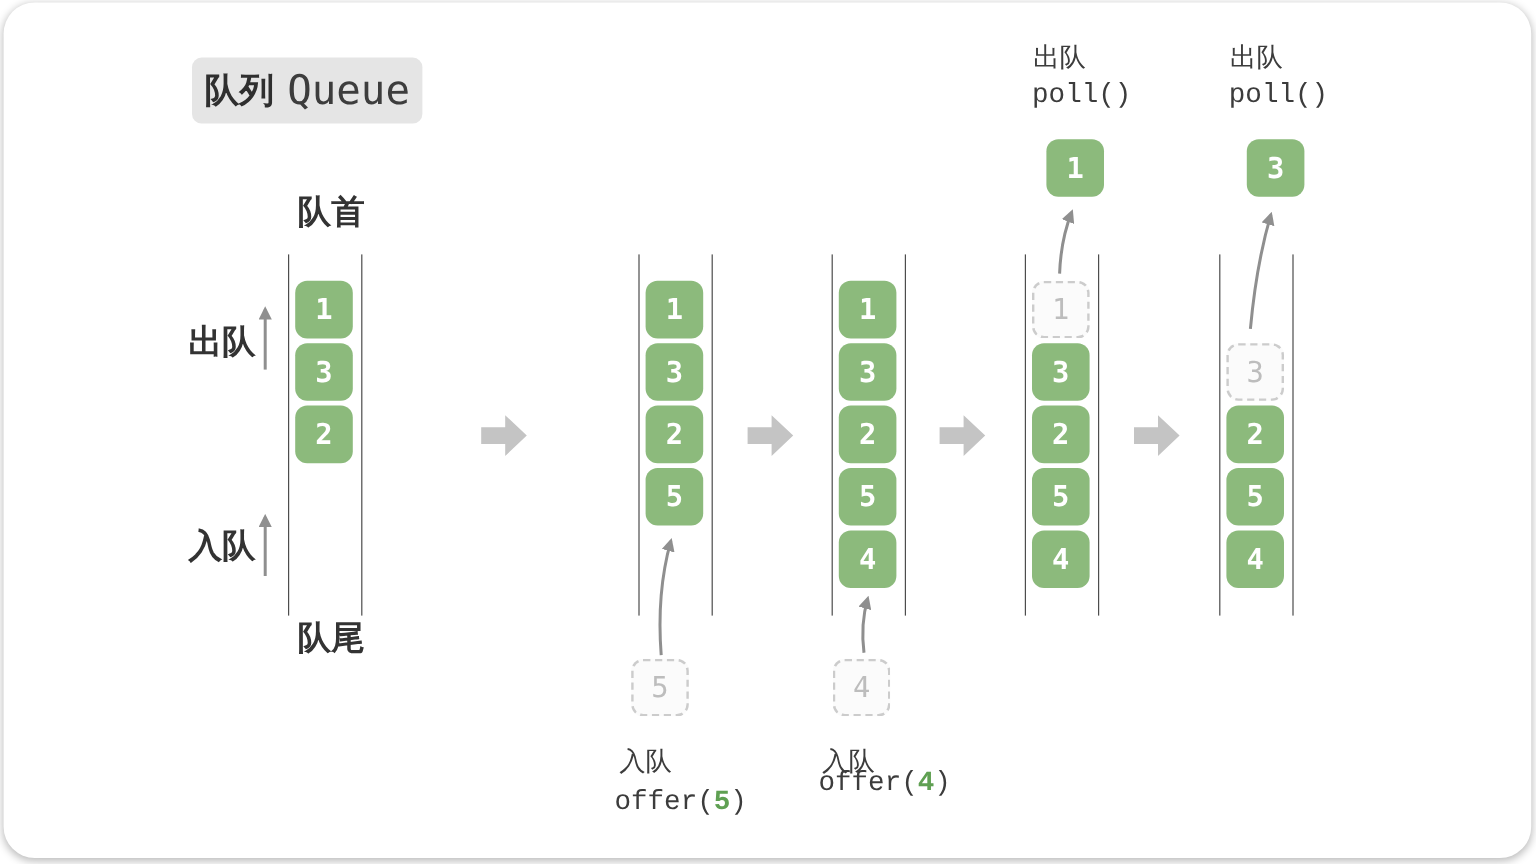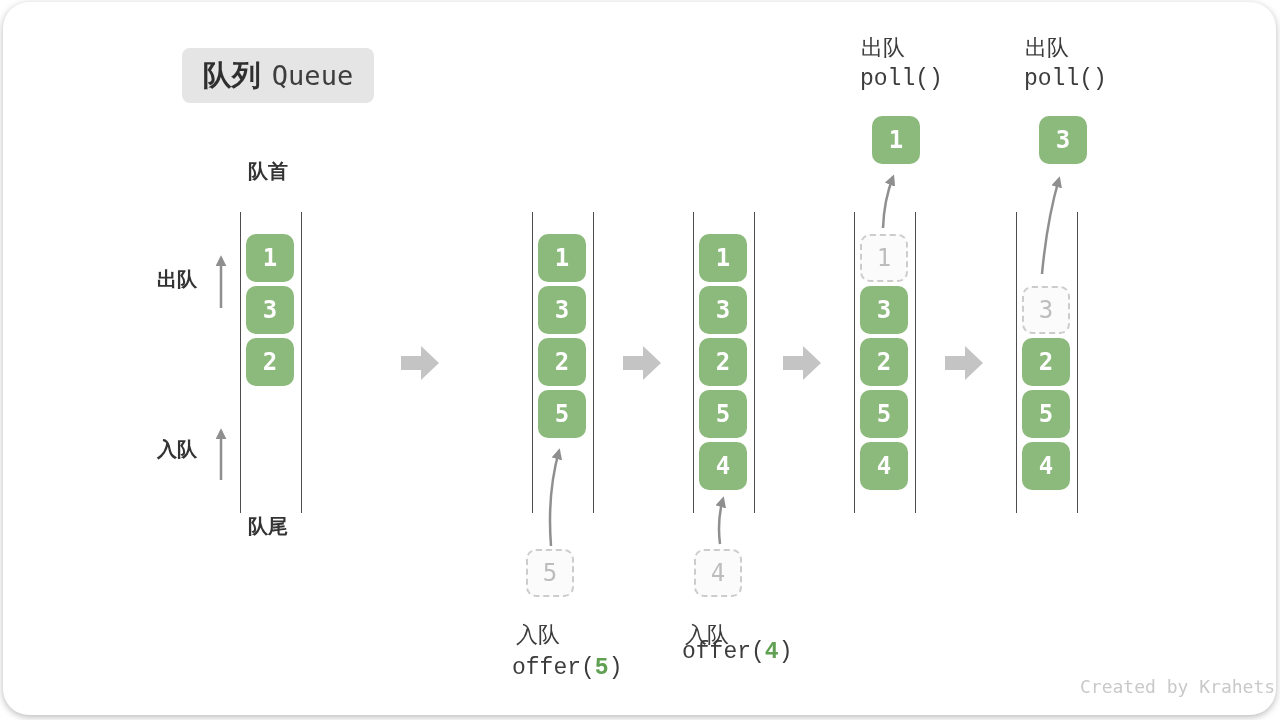--- a/index.html
+++ b/index.html
@@ -1,25 +1,25 @@
 <!DOCTYPE html>
 <html><head>
 <meta charset="utf-8">
 <style>
   html,body{margin:0;padding:0;background:#fff;width:1280px;height:720px;overflow:hidden;
     font-family:"Liberation Sans",sans-serif;}
   .card{position:absolute;left:3px;top:2px;width:1273px;height:713px;background:#fff;
     border-radius:26px;box-shadow:0 2px 7px rgba(0,0,0,.28);}
   
-  .badge{position:absolute;left:179px;top:46px;width:192px;height:55px;background:#e5e5e5;
+  .badge{position:absolute;left:157px;top:46px;width:192px;height:55px;background:#e5e5e5;
     border-radius:8px;display:flex;align-items:center;justify-content:center;gap:11px;}
   .badge-cn{font-size:29px;font-weight:700;color:#2f2f2f;}
-  .badge-en{font-family:"DejaVu Sans Mono",monospace;font-size:27px;color:#3d3d3d;}
+  .badge-en{font-family:"DejaVu Sans Mono",monospace;font-size:34px;color:#3d3d3d;}
   
-  .lbl{position:absolute;font-size:20px;font-weight:700;color:#333;white-space:nowrap;}
+  .lbl{position:absolute;font-size:28px;font-weight:700;color:#333;white-space:nowrap;}
   .op-cn{position:absolute;font-size:22px;font-weight:500;color:#3c3c3c;white-space:nowrap;}
   .op-code{position:absolute;font-family:Liberation Mono, monospace;font-size:23px;
     color:#3c3c3c;white-space:nowrap;}
   .op-code .green{color:#5fa052;font-weight:700;}
   
   .rail{position:absolute;top:210px;height:301px;width:62px;box-sizing:border-box;
     border-left:1.5px solid #4d4d4d;border-right:1.5px solid #4d4d4d;}
   .r1{left:237px}.r2{left:529px}.r3{left:690px}.r4{left:851px}.r5{left:1013px}
   
   .cell{position:absolute;width:48px;height:48px;border-radius:10px;background:#8cba7c;
@@ -109,14 +109,13 @@
     <path d="M717,542 Q714,518 720,497" stroke="#8f8f8f" stroke-width="2.5" fill="none" marker-end="url(#ah)"></path>
     <path d="M880,226 Q881,198 890,175" stroke="#8f8f8f" stroke-width="2.5" fill="none" marker-end="url(#ah)"></path>
     <path d="M1039,272 Q1044,218 1056,177" stroke="#8f8f8f" stroke-width="2.5" fill="none" marker-end="url(#ah)"></path>
 
     <polygon points="398,354 418,354 418,344 436,361 418,378 418,368 398,368" fill="#c4c4c4"></polygon>
     <polygon points="620,354 640,354 640,344 658,361 640,378 640,368 620,368" fill="#c4c4c4"></polygon>
     <polygon points="780,354 800,354 800,344 818,361 800,378 800,368 780,368" fill="#c4c4c4"></polygon>
     <polygon points="942,354 962,354 962,344 980,361 962,378 962,368 942,368" fill="#c4c4c4"></polygon>
   </svg>
 
-  <div class="watermark">Created by Krahets</div>
 </div>
 
 </body></html>

